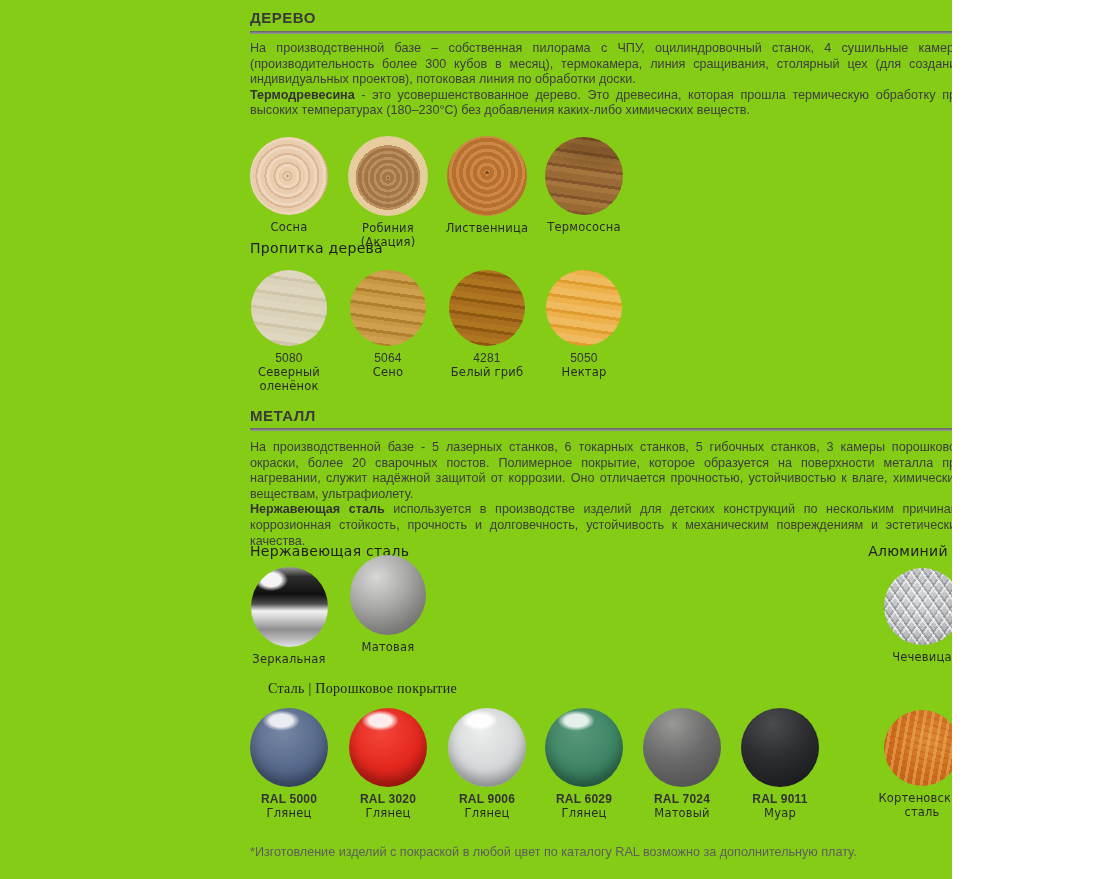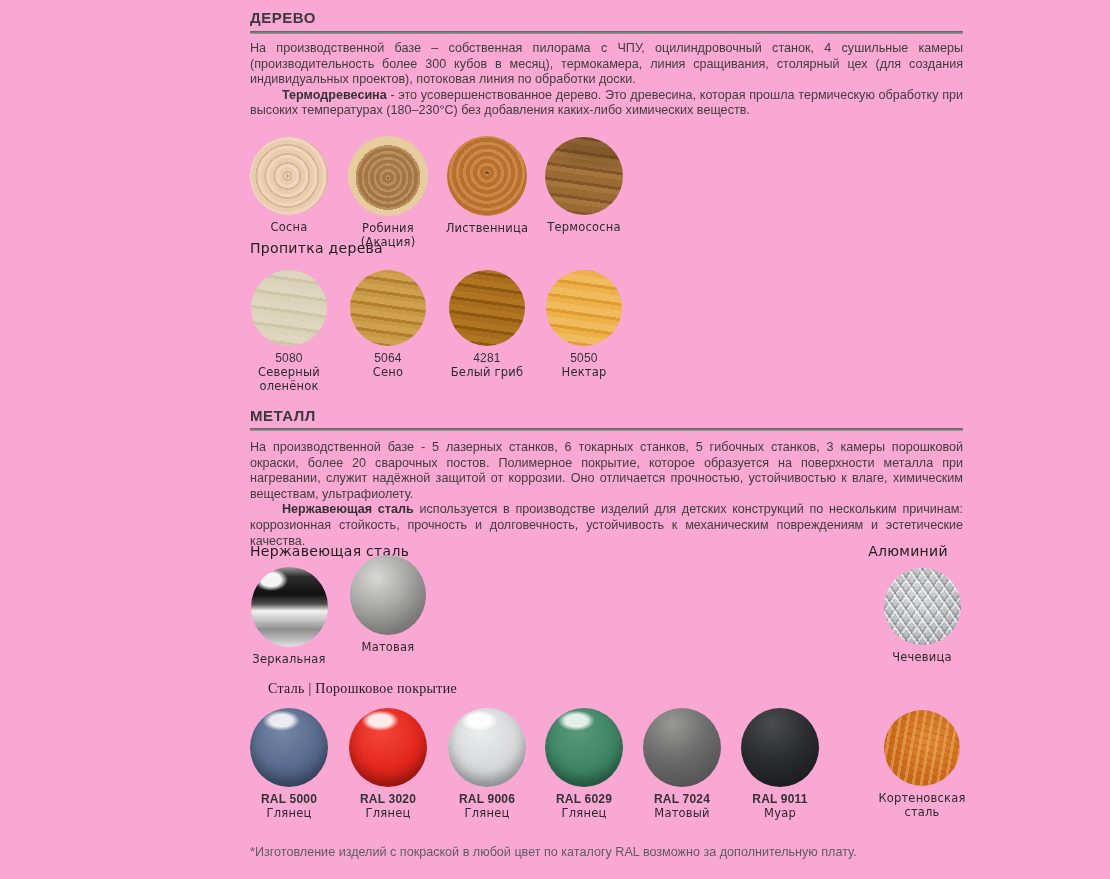--- a/index.html
+++ b/index.html
@@ -1,29 +1,29 @@
 <!DOCTYPE html>
 <html><head>
 <meta charset="utf-8">
 <style>
   html,body{margin:0;padding:0;background:#ffffff;}
-  .page{position:relative;width:1110px;height:879px;background:#f9a8d4;overflow:hidden;
+  .page{position:relative;width:952px;height:879px;background:#84cc16;overflow:hidden;
         font-family:"Liberation Sans",sans-serif;}
 
   
   .sec-title{position:absolute;left:250px;font-size:15px;font-weight:bold;color:#3a3a3a;
              letter-spacing:.5px;}
   .rule{position:absolute;left:250px;width:713px;height:3px;
         background:linear-gradient(#5f5f5f,#9c9c9c);}
 
   
   .bodytext{position:absolute;left:250px;width:713px;font-size:12.6px;line-height:15.6px;
             color:#3e3e3e;text-align:justify;}
   .bodytext p{margin:0;}
-  .lead{font-weight:bold;color:#333;margin-left:32px;}
+  .lead{font-weight:bold;color:#333;}
 
   
   .subhead{position:absolute;font-family:"DejaVu Sans",sans-serif;font-size:14px;
            color:#202020;letter-spacing:.3px;}
 
   
   .col{position:absolute;width:110px;text-align:center;}
   .swlabel{margin-top:5px;font-family:"DejaVu Sans",sans-serif;font-size:11.5px;
            line-height:14px;color:#2b2b2b;letter-spacing:.2px;}
   .swcode{font-family:"Liberation Sans",sans-serif;font-size:12px;color:#333;

